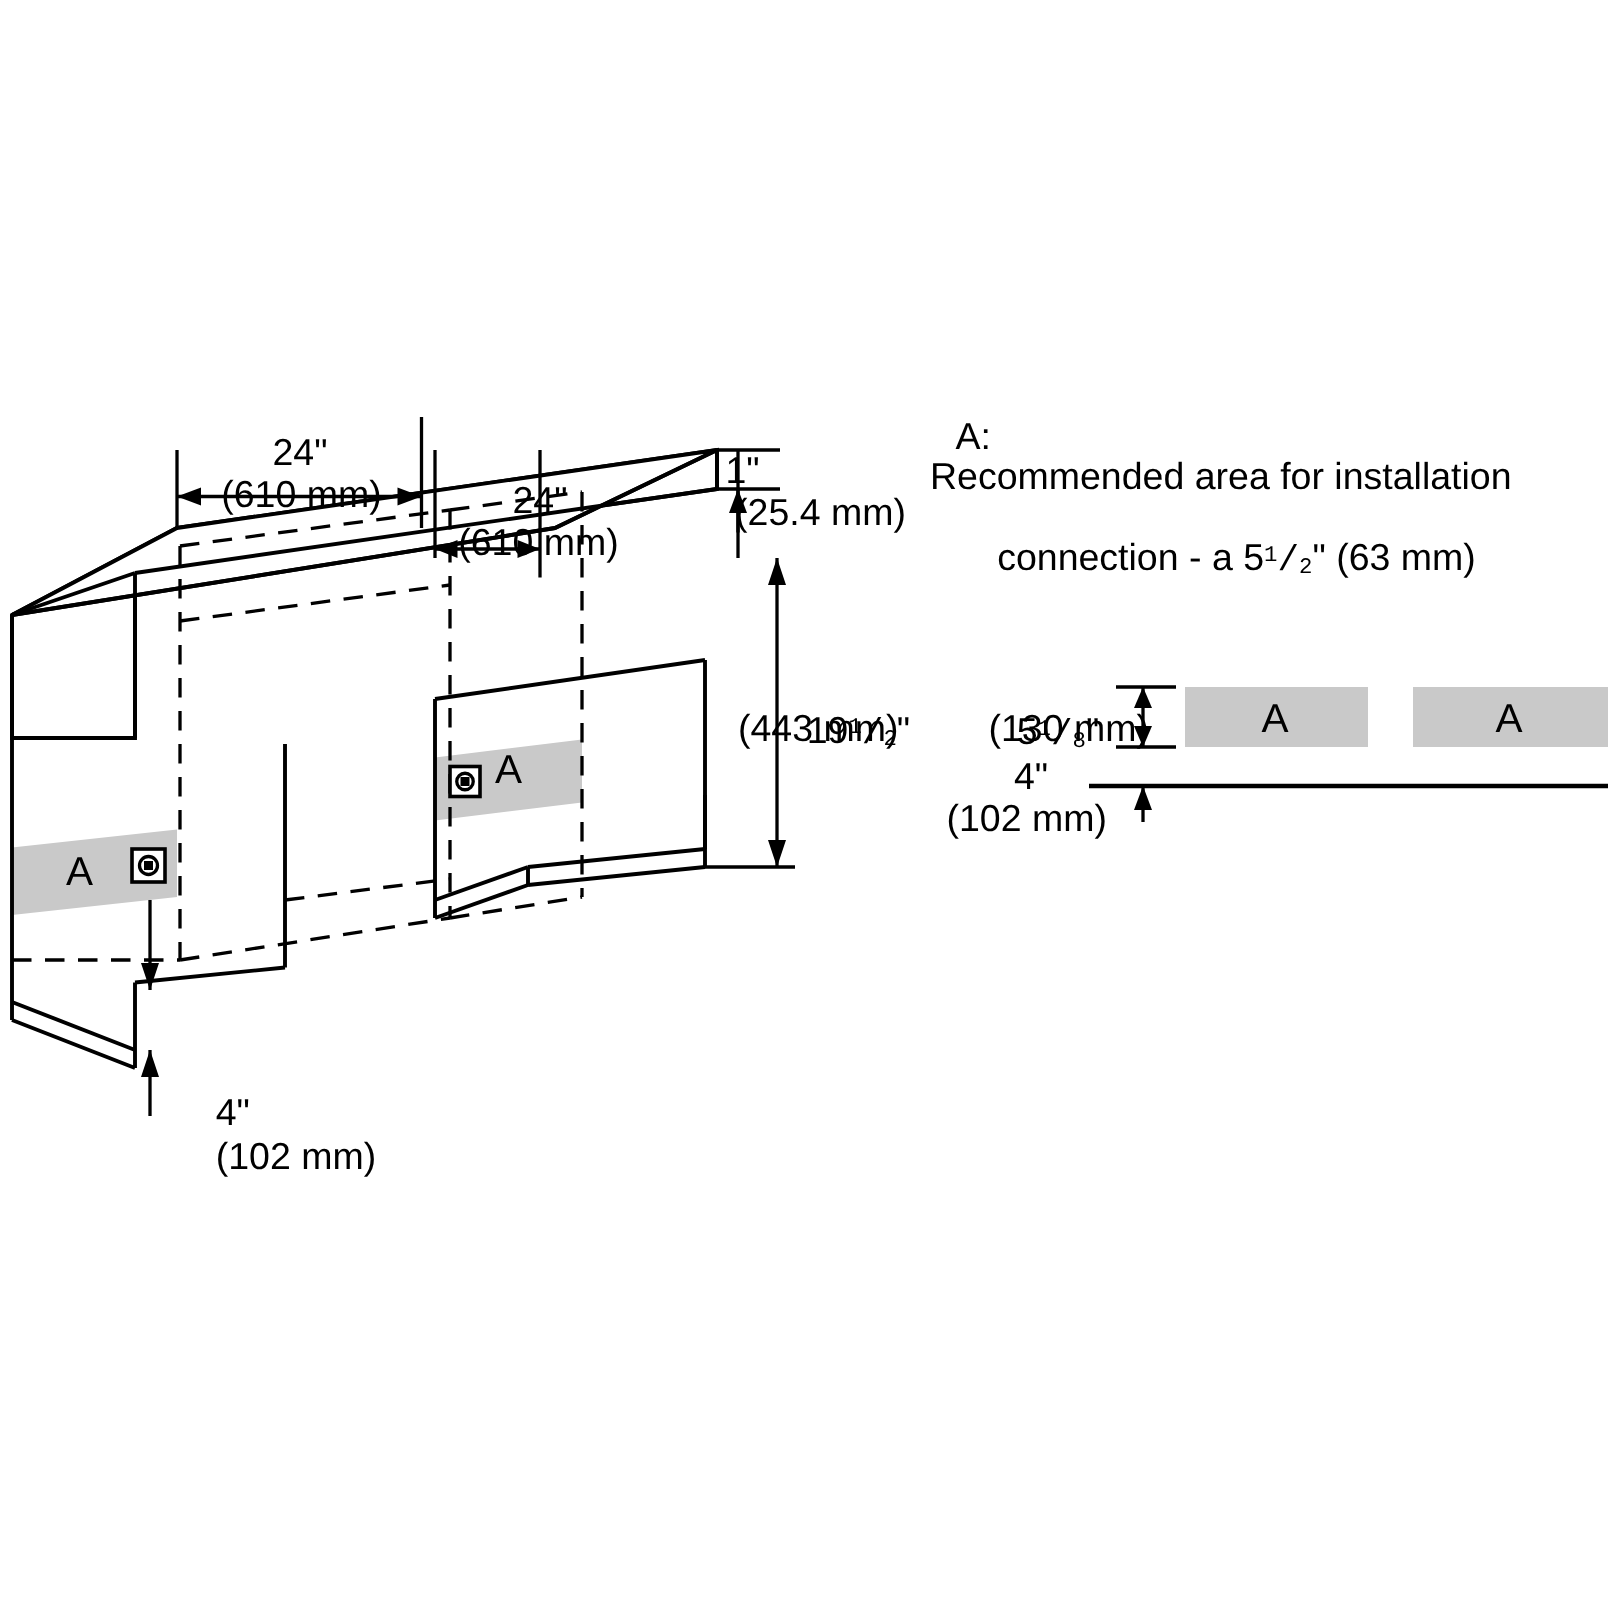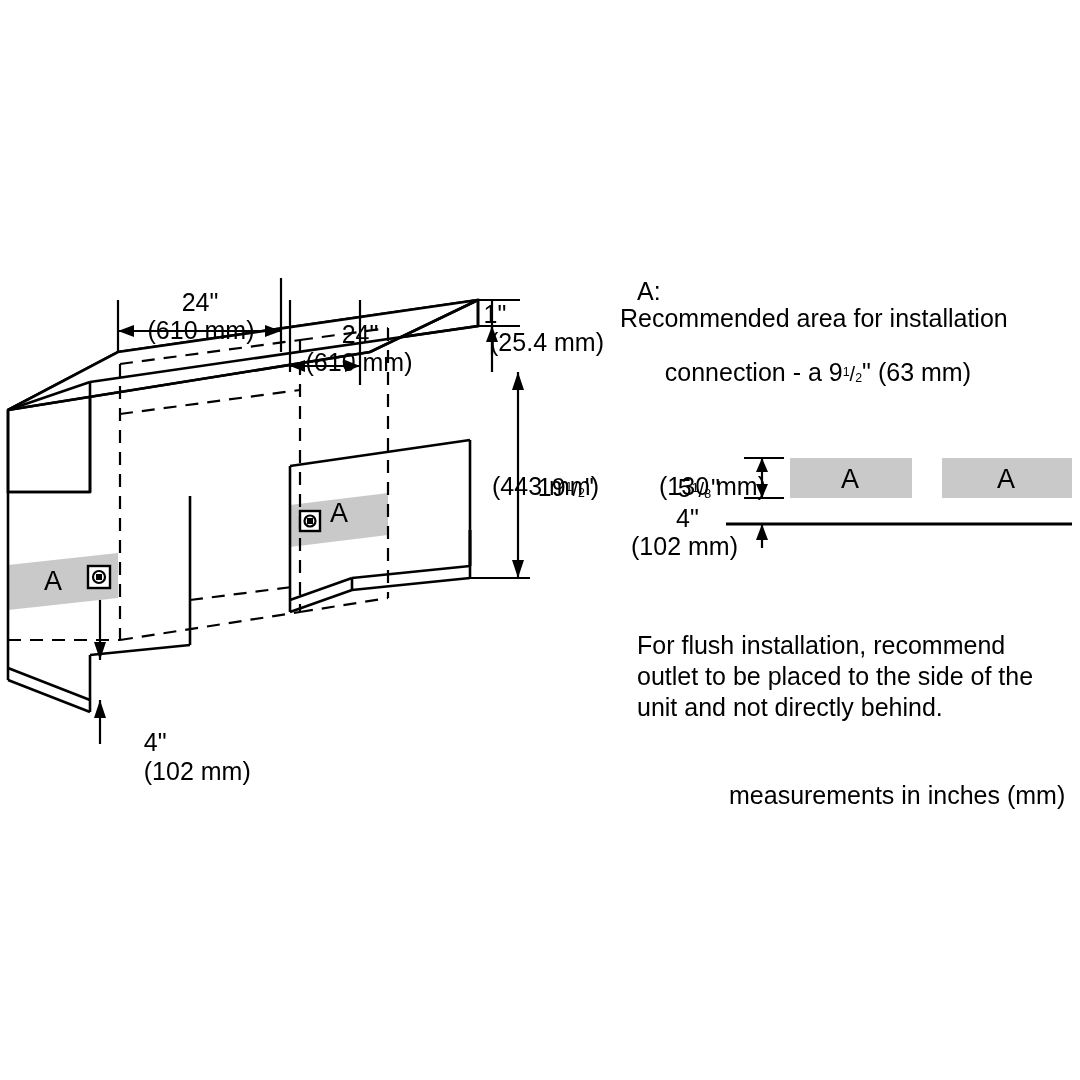--- a/index.html
+++ b/index.html
@@ -33,22 +33,23 @@
     text-align: center;
   }
   .para {
     font-size: 25px;
     line-height: 1.24;
     white-space: pre-line;
   }
   .frac {
     display: inline-block;
     position: relative;
-    font-size: 20px;
+    font-size: 24px;
     vertical-align: baseline;
+    font-family: Liberation Mono, monospace;
   }
   .frac sup {
     font-size: 0.62em;
     vertical-align: 0.42em;
     line-height: 0;
   }
   .frac sub {
     font-size: 0.62em;
     vertical-align: -0.12em;
     line-height: 0;
@@ -211,34 +212,30 @@
   </div>
 
   <div class="alabel" style="left:44px; top:566px;">A</div>
   <div class="alabel" style="left:330px; top:498px;">A</div>
 
   <div class="txt para" style="left:637px; top:276px; width:420px;">A:</div>
 
   <div class="txt para" style="left:620px; top:303px; width:430px;">Recommended area for installation</div>
 
   <div class="txt" style="left:637px; top:328px; font-size:25px;">
-    <span>connection - a 9</span><span class="frac"><sup>1</sup>/<sub>2</sub></span><span>" (63 mm)</span>
+    <span>connection - a 5</span><span class="frac"><sup>1</sup>/<sub>2</sub></span><span>" (63 mm)</span>
   </div>
 
 
   <div class="txt" style="left:650px; top:444px; font-size:25px;">
     <span>5</span><span class="frac"><sup>1</sup>/<sub>8</sub></span><span>"</span>
   </div>
   <div class="txt" style="left:659px; top:472px; font-size:25px;">(130 mm)</div>
 
   <div class="txt" style="left:676px; top:504px; font-size:25px;">4"</div>
   <div class="txt" style="left:631px; top:532px; font-size:25px;">(102 mm)</div>
 
   <div class="alabel" style="left:841px; top:464px;">A</div>
   <div class="alabel" style="left:997px; top:464px;">A</div>
 
-  <div class="txt para" style="left:637px; top:630px; width:440px;">For flush installation, recommend
-outlet to be placed to the side of the
-unit and not directly behind.</div>
-
-  <div class="txt" style="left:729px; top:781px; font-size:25px;">measurements in inches (mm)</div>
+
 
 </div>
 
 </body></html>

